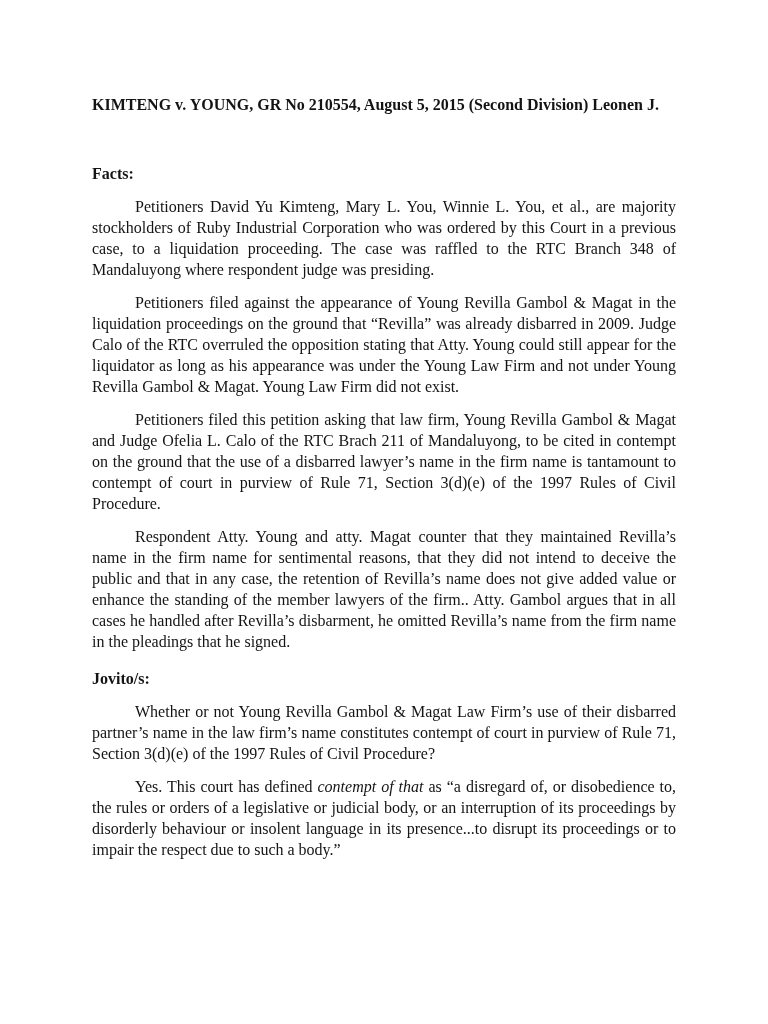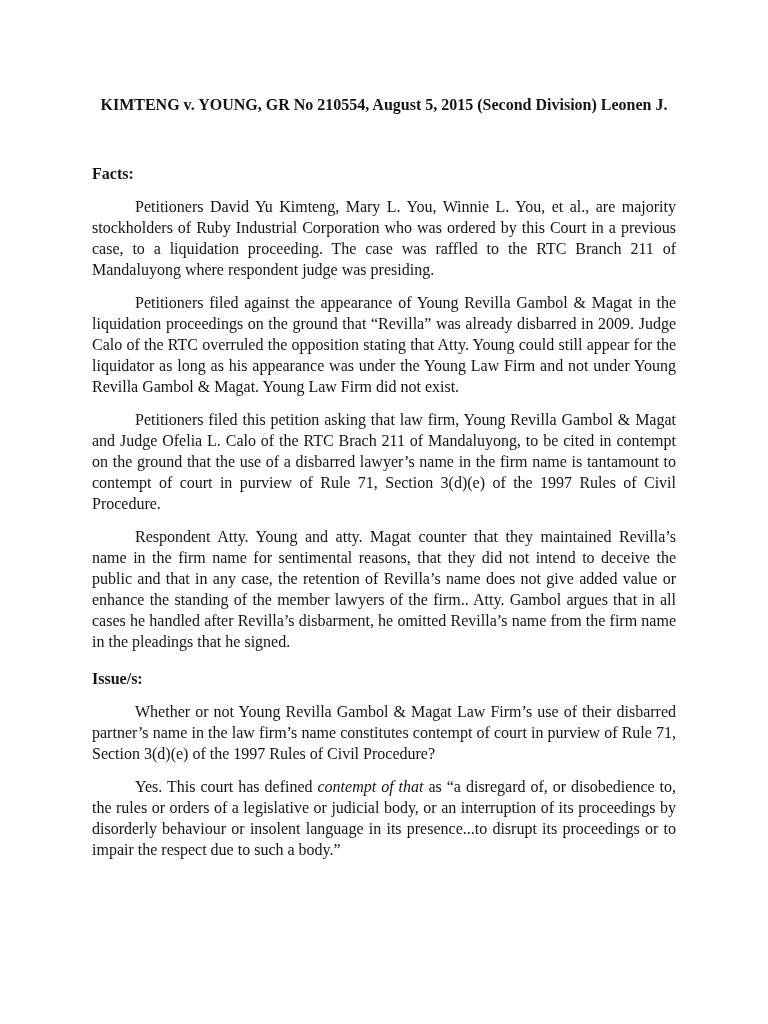--- a/index.html
+++ b/index.html
@@ -19,21 +19,20 @@
     padding: 94px 92px 0 92px;
     background: #ffffff;
     font-family: "Liberation Serif", "DejaVu Serif", serif;
     color: #141414;
     font-size: 16px;
     line-height: 21px;
   }
   .doc-title {
     font-size: 16px;
     font-weight: bold;
-    text-align: center;
     margin: 0 0 48px 0;
     line-height: 21px;
     white-space: nowrap;
   }
   .section-heading {
     font-size: 16px;
     font-weight: bold;
     margin: 16px 0 12px 0;
     line-height: 21px;
   }
@@ -49,29 +48,29 @@
 </style>
 </head>
 <body>
 
 <div class="page">
 
   <h1 class="doc-title">KIMTENG v. YOUNG, GR No 210554, August 5, 2015 (Second Division) Leonen J.</h1>
 
   <h2 class="section-heading">Facts:</h2>
 
-  <p class="para">Petitioners David Yu Kimteng, Mary L. You, Winnie L. You, et al., are majority stockholders of Ruby Industrial Corporation who was ordered by this Court in a previous case, to a liquidation proceeding.  The case was raffled to the RTC Branch 211 of Mandaluyong where respondent judge was presiding.</p>
+  <p class="para">Petitioners David Yu Kimteng, Mary L. You, Winnie L. You, et al., are majority stockholders of Ruby Industrial Corporation who was ordered by this Court in a previous case, to a liquidation proceeding.  The case was raffled to the RTC Branch 348 of Mandaluyong where respondent judge was presiding.</p>
 
 
   <p class="para">Petitioners filed against the appearance of Young Revilla Gambol &amp; Magat in the liquidation proceedings on the ground that “Revilla” was already disbarred in 2009.  Judge Calo of the RTC overruled the opposition stating that Atty. Young could still appear for the liquidator as long as his appearance was under the Young Law Firm and not under Young Revilla Gambol &amp; Magat.  Young Law Firm did not exist.</p>
 
   <p class="para">Petitioners filed this petition asking that law firm, Young Revilla Gambol &amp; Magat and Judge Ofelia L. Calo of the RTC Brach 211 of Mandaluyong, to be cited in contempt on the ground that the use of a disbarred lawyer’s name in the firm name is tantamount to contempt of court in purview of Rule 71, Section 3(d)(e) of the 1997 Rules of Civil Procedure.</p>
 
   <p class="para">Respondent Atty. Young and atty. Magat counter that they maintained Revilla’s name in the firm name for sentimental reasons, that they did not intend to deceive the public and that in any case, the retention of Revilla’s name does not give added value or enhance the standing of the member lawyers of the firm..  Atty. Gambol argues that in all cases he handled after Revilla’s disbarment, he omitted Revilla’s name from the firm name in the pleadings that he signed.</p>
 
-  <h2 class="section-heading">Issue/s:</h2>
+  <h2 class="section-heading">Jovito/s:</h2>
 
   <p class="para">Whether or not Young Revilla Gambol &amp; Magat Law Firm’s use of their disbarred partner’s name in the law firm’s name constitutes contempt of court in purview of Rule 71, Section 3(d)(e) of the 1997 Rules of Civil Procedure?</p>
 
 
   <p class="para"><span>Yes. This court has defined </span><em>contempt of that</em><span> as “a disregard of, or disobedience to, the rules or orders of a legislative or judicial body, or an interruption of its proceedings by disorderly behaviour or insolent language in its presence...to disrupt its proceedings or to impair the respect due to such a body.”</span></p>
 
 </div>
 
 </body></html>

